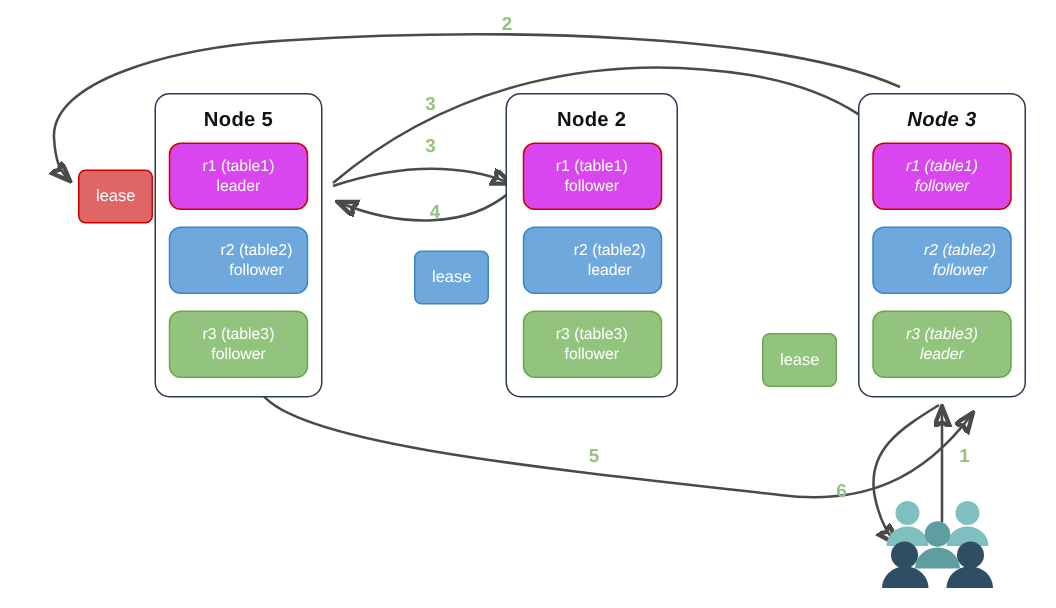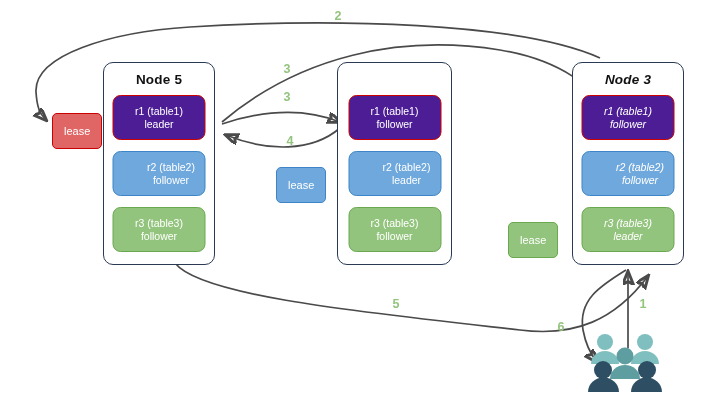--- a/index.html
+++ b/index.html
@@ -11,21 +11,21 @@
   .node{position:absolute;border:1.4px solid #2a3a55;border-radius:10px;
         background:#ffffff;box-sizing:border-box;}
   .node-title{position:absolute;left:0;right:0;top:9px;text-align:center;
               font-size:13.5px;font-weight:bold;color:#111111;letter-spacing:.2px;}
 
   
   .rep{position:absolute;left:50%;transform:translateX(-50%);
        width:93px;height:45px;border-radius:8px;box-sizing:border-box;
        display:flex;flex-direction:column;align-items:center;justify-content:center;
        color:#ffffff;font-size:10.5px;line-height:13px;text-align:center;}
-  .rep.red  {background:#4c1d95;border:1.3px solid #cc0000;}
+  .rep.red  {background:#d946ef;border:1.3px solid #cc0000;}
   .rep.blue {background:#6fa8dc;border:1.3px solid #3d85c6;padding-left:24px;}
   .rep.green{background:#93c47d;border:1.3px solid #6aa84f;}
 
   
   .lease{position:absolute;height:36px;padding:0 11px;border-radius:5px;
          box-sizing:border-box;display:flex;align-items:center;justify-content:center;
          color:#ffffff;font-size:11px;}
   .lease.red  {background:#e06666;border:1.3px solid #cc0000;}
   .lease.blue {background:#6fa8dc;border:1.3px solid #3d85c6;}
   .lease.green{background:#93c47d;border:1.3px solid #6aa84f;}
@@ -76,20 +76,21 @@
       <span>r2 (table2)</span>
       <span>follower</span>
     </div>
     <div class="rep green" style="top:144px;">
       <span>r3 (table3)</span>
       <span>follower</span>
     </div>
   </div>
 
   <div class="node" style="left:337px;top:62px;width:115px;height:203px;">
+    <div class="node-title">Node 2</div>
     <div class="rep red" style="top:32px;">
       <span>r1 (table1)</span>
       <span>follower</span>
     </div>
     <div class="rep blue" style="top:88px;">
       <span>r2 (table2)</span>
       <span>leader</span>
     </div>
     <div class="rep green" style="top:144px;">
       <span>r3 (table3)</span>

